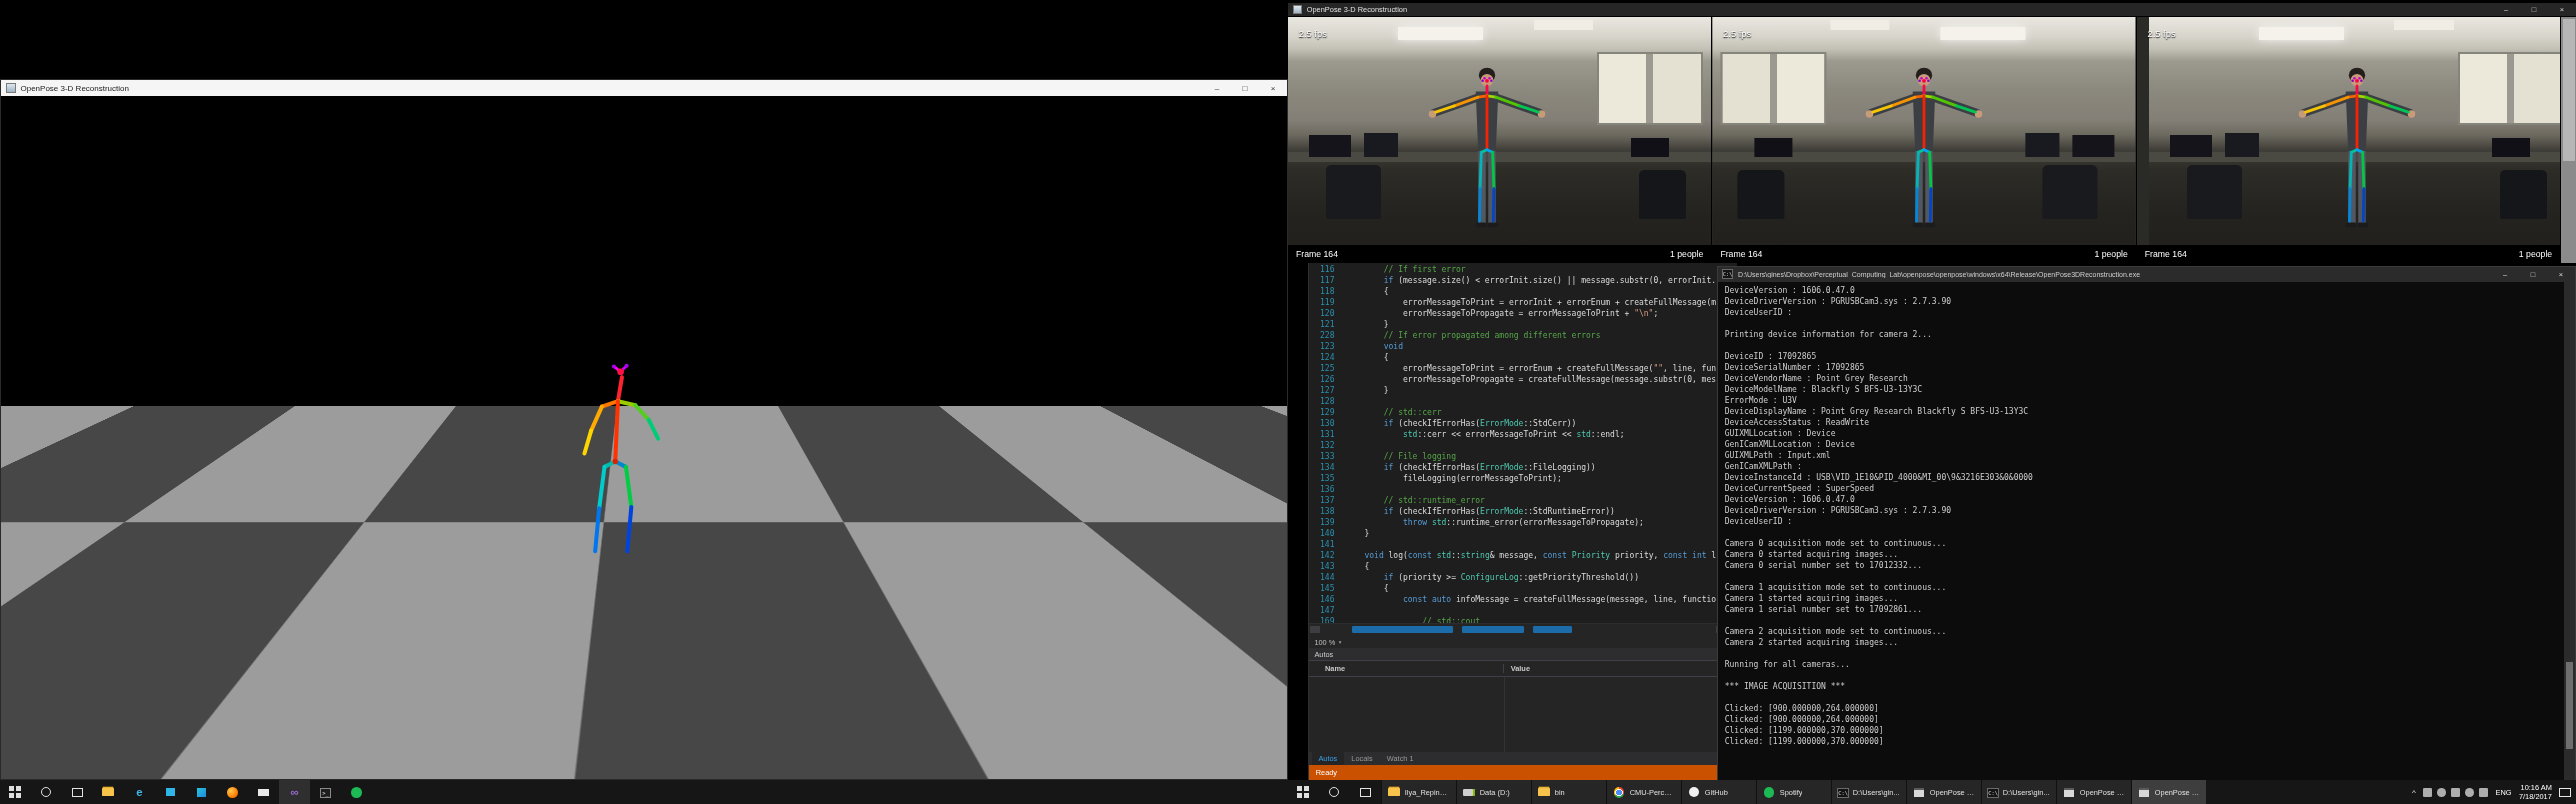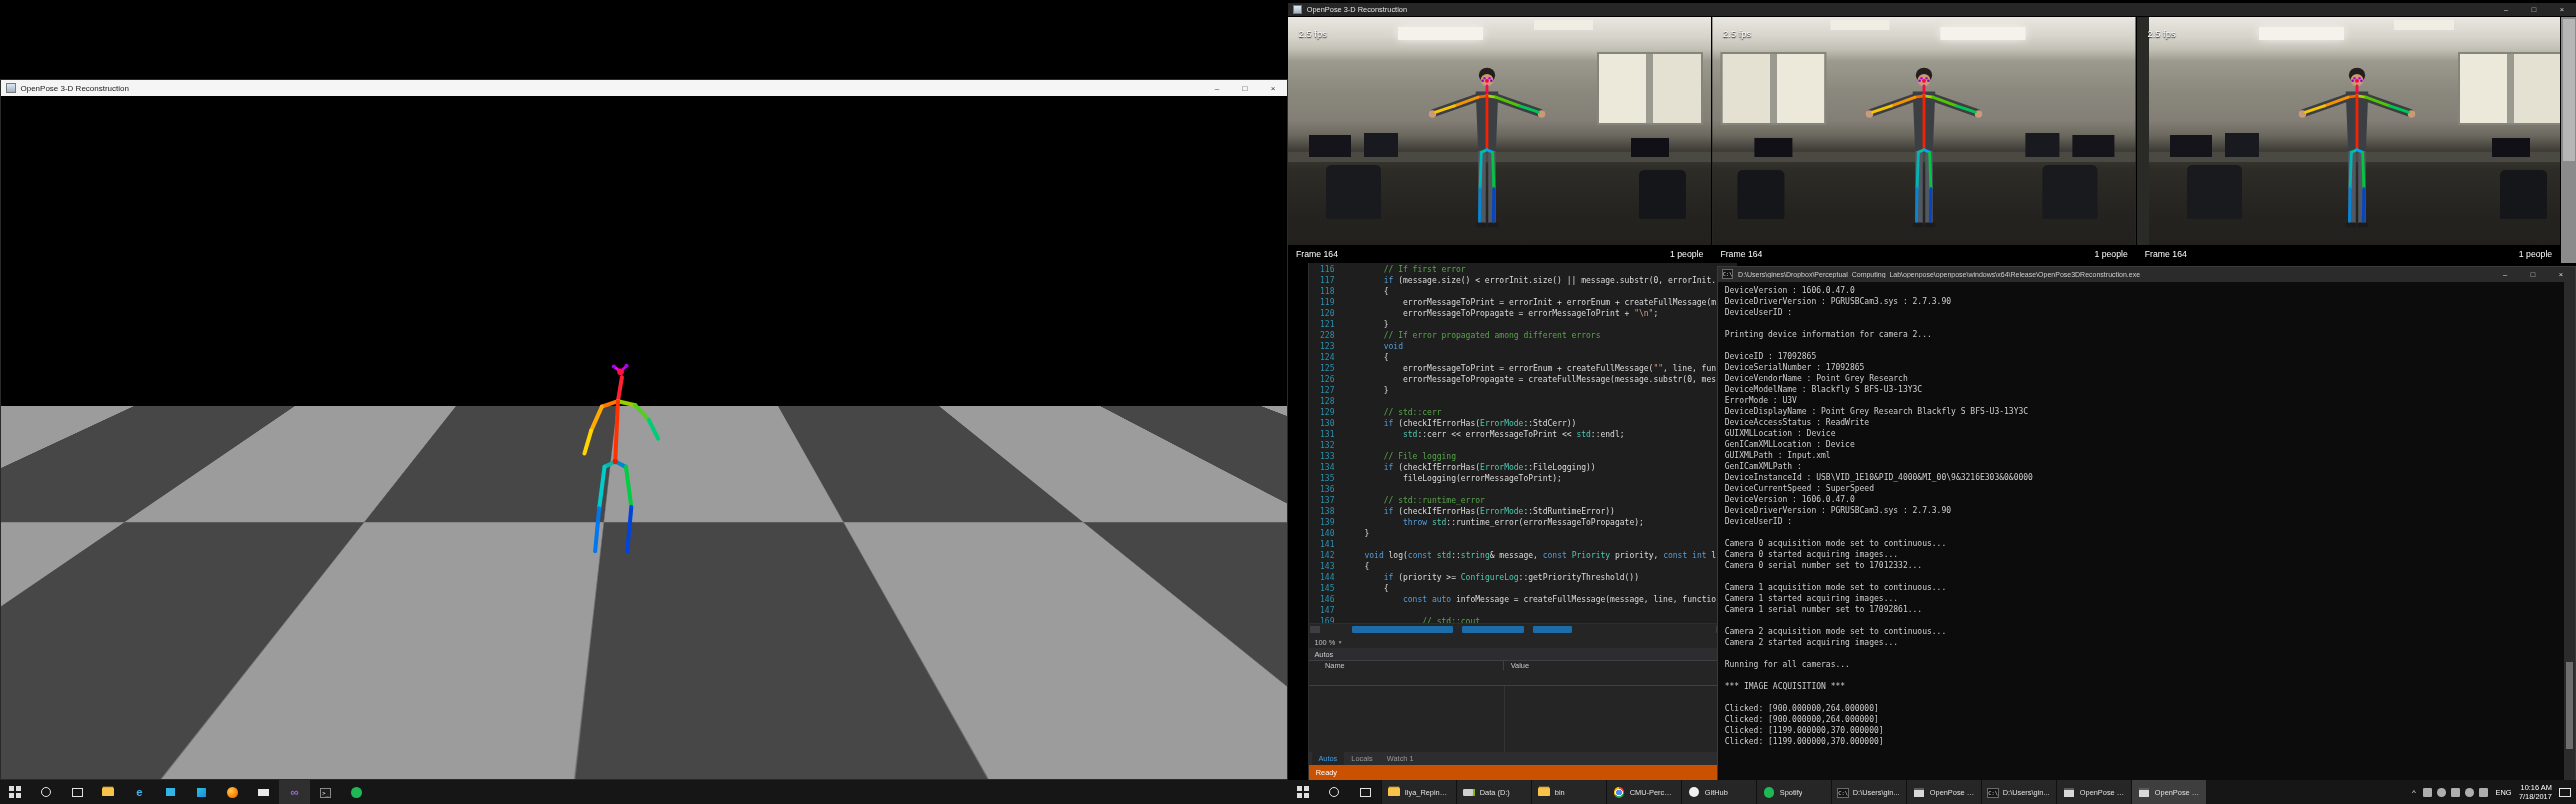--- a/index.html
+++ b/index.html
@@ -60,21 +60,21 @@
   .code-vscroll{position:absolute;top:0;right:0;width:9.4px;height:100%;background:#1e1e1e;}
   .code-vthumb{position:absolute;left:1.3px;right:1.3px;top:101px;height:114px;background:#3e3e42;}
   .hscroll-row{height:12px;background:#252526;position:relative;border-top:0.7px solid #2d2d30;}
   .hchip{position:absolute;top:2px;height:7.4px;background:#1b6ca8;border-radius:1.3px;}
   .hchip.c1{left:43px;width:101px;} .hchip.c2{left:153px;width:62px;} .hchip.c3{left:224px;width:39px;}
   .harrow{position:absolute;top:2px;width:9.4px;height:7.4px;background:#3e3e42;}
   .harrow.l{left:1.3px;} .harrow.r{right:12px;}
   .zoom-row{height:12px;background:#252526;color:#bfbfbf;font-size:7.4px;display:flex;align-items:center;gap:3.4px;padding-left:5.4px;}
   .zoom-caret{font-size:5.4px;color:#9a9a9a;}
   .autos-title{height:12px;background:#2d2d30;color:#cccccc;font-size:7.4px;display:flex;align-items:center;padding-left:5.4px;}
-  .autos-head{height:26px;background:#252526;border-top:0.7px solid #3f3f46;border-bottom:0.7px solid #3f3f46;display:flex;align-items:flex-start;font-size:7.4px;color:#c8c8c8;box-sizing:border-box;}
+  .autos-head{height:17px;background:#252526;border-top:0.7px solid #3f3f46;border-bottom:0.7px solid #3f3f46;display:flex;align-items:center;font-size:7.4px;color:#c8c8c8;box-sizing:border-box;font-weight:bold;}
   .col-name{width:195px;padding-left:16px;border-right:0.7px solid #3f3f46;box-sizing:border-box;}
   .col-value{flex:1;padding-left:6.7px;}
   .autos-grid{flex:1;background:#252526;position:relative;}
   .autos-grid::before{content:'';position:absolute;left:195px;top:0;bottom:0;width:0.7px;background:#333337;}
   .vs-tabs{height:13.4px;background:#2d2d30;display:flex;align-items:stretch;gap:0.7px;padding-left:2.7px;}
   .vs-tab{font-size:7.4px;color:#999;padding:2px 6.7px 0 6.7px;}
   .vs-tab.active{background:#252526;color:#3aa0e8;}
   .vs-status{height:14.8px;background:#ca5100;color:#fff;font-size:7.4px;display:flex;align-items:center;padding-left:6.7px;}
 
   

